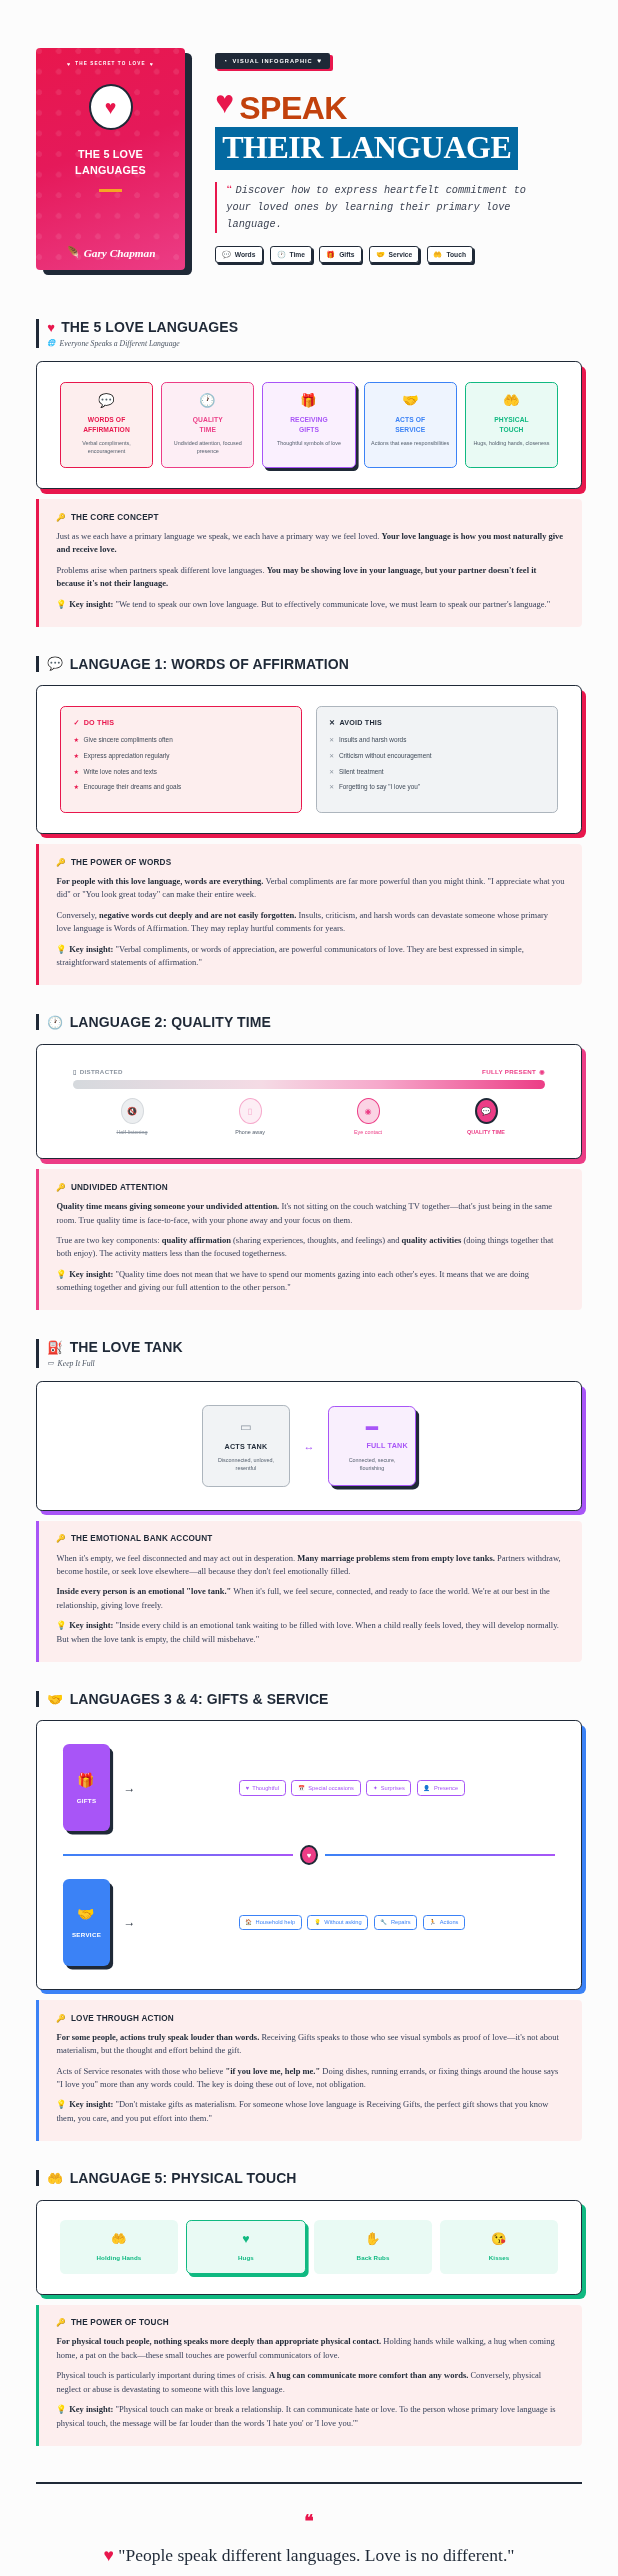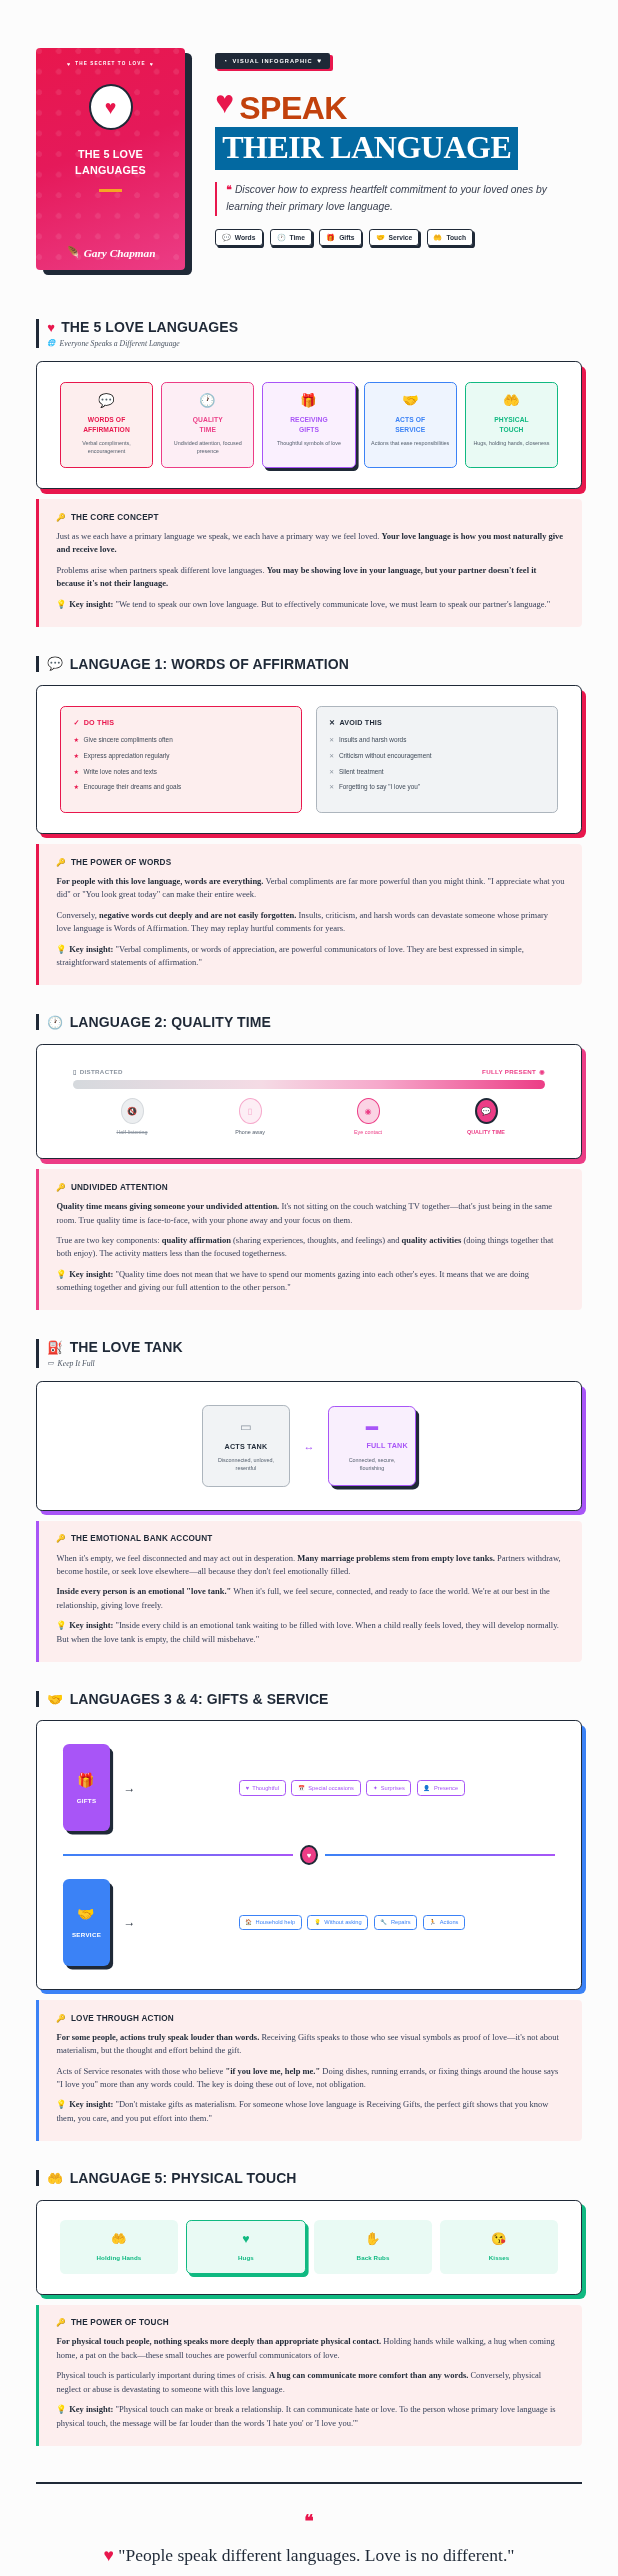--- a/index.html
+++ b/index.html
@@ -78,21 +78,21 @@
     font-family: "Liberation Sans", sans-serif;
     margin-top: 12px;
   }
   .headline2 {
     display: inline-block; background: #0369a1; color: #fff;
     font-size: 32px; font-weight: 800; letter-spacing: -0.5px;
     padding: 2.1px 7.2px 4.1px 7.2px; margin-top: 0; font-family: Liberation Serif, serif;
   }
   .lede {
     margin-top: 11.3px; border-left: 2.6px solid #e8174d; padding-left: 9.3px;
-    font-family: Liberation Sans, sans-serif; font-style: italic;
+    font-family: Liberation Mono, monospace; font-style: italic;
     font-size: 10.3px; line-height: 1.65; color: #3b4252; max-width: 340px;
   }
   .lede .qm { color: #e8174d; font-weight: 800; font-style: normal; margin-right: 3.1px; }
 
   .pill-row { display: flex; gap: 7.2px; margin-top: 13.4px; flex-wrap: wrap; }
   .pill-wrap { position: relative; }
   .pill-shadow { position: absolute; left: 1.5px; top: 2.1px; right: -1.5px; bottom: -2.1px; background: #1f2937; border-radius: 3.1px; }
   .pill {
     position: relative; background: #fff; border: 1px solid #1f2937; border-radius: 3.1px;
     padding: 3.1px 6.2px; font-size: 6.7px; font-weight: 700; color: #1f2937;

